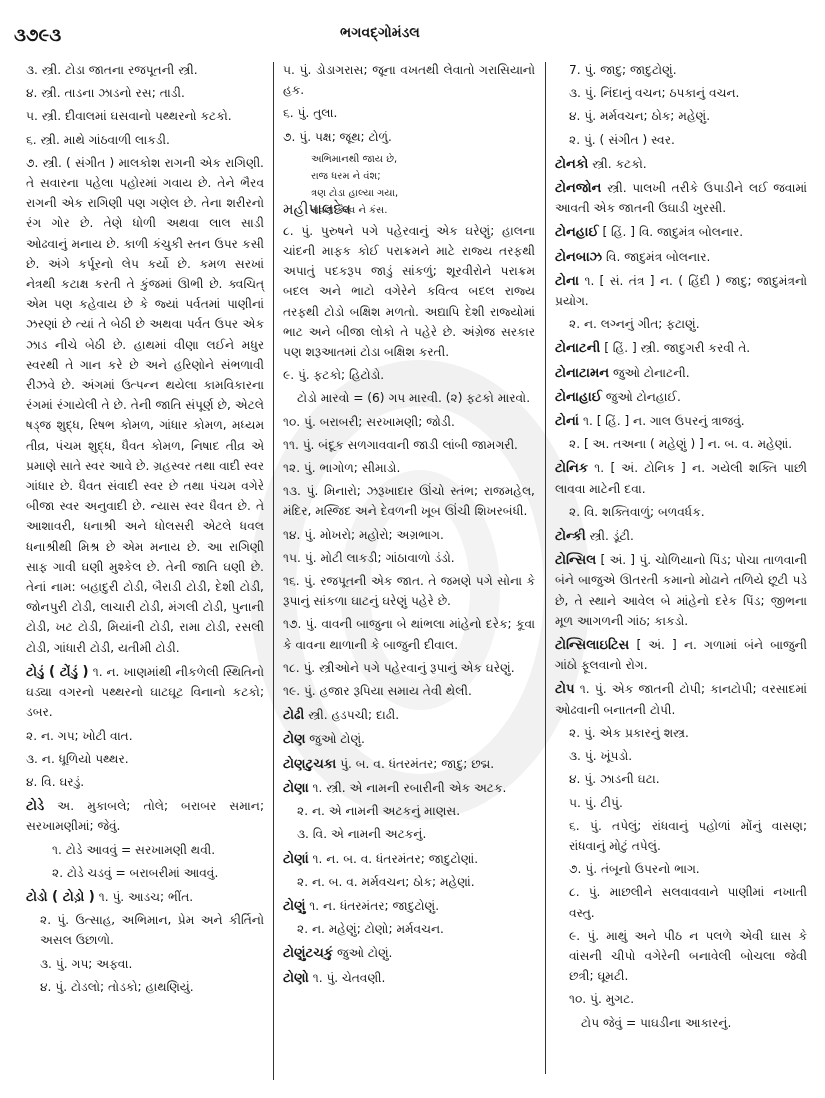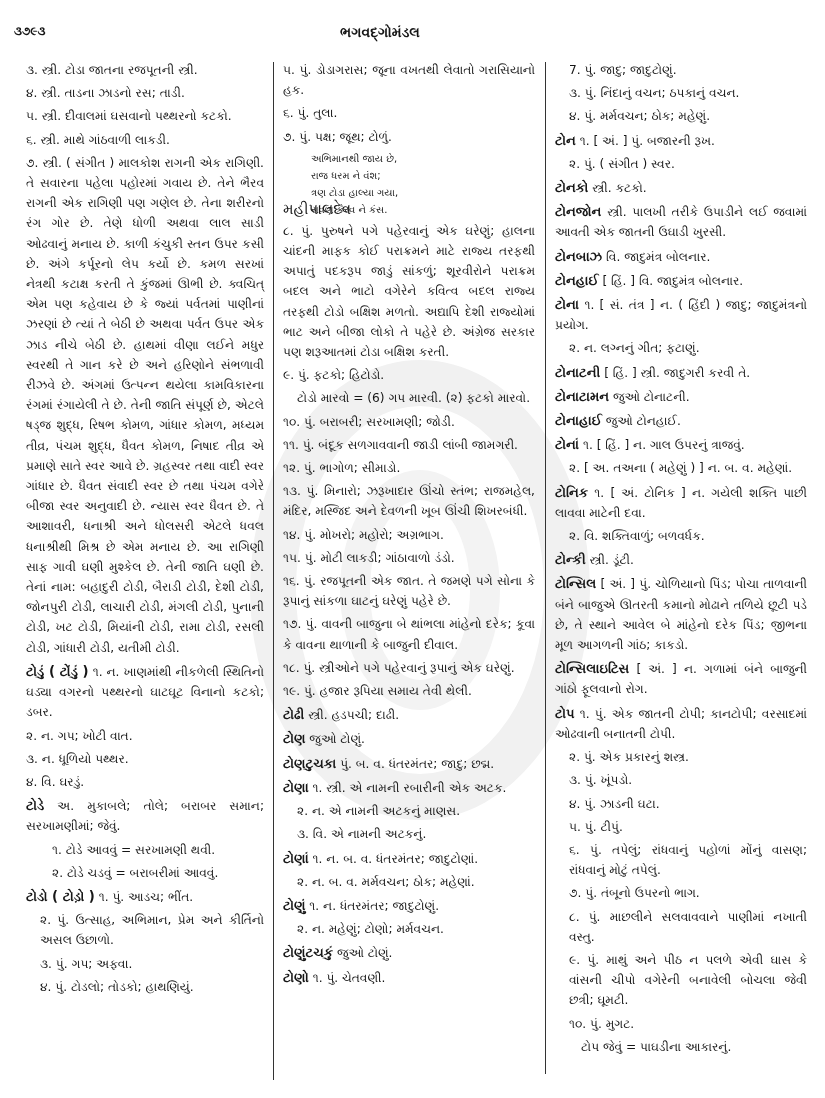--- a/index.html
+++ b/index.html
@@ -10,21 +10,21 @@
       border-radius: 50%; border: 46px solid #f1f1f1; z-index: 0;
     }
     .watermark2 {
       position: absolute; left: 340px; top: 470px; width: 160px; height: 240px;
       border-radius: 50%; border: 30px solid #f3f3f3; z-index: 0;
     }
     .header {
       position: absolute; top: 20px; left: 0; width: 825px; height: 24px; z-index: 1;
     }
     .page-num {
-      position: absolute; left: 14px; top: 4px; font-weight: bold; font-size: 12px;
+      position: absolute; left: 14px; top: 4px; font-weight: bold; font-size: 18px;
     }
     .running-title {
       position: absolute; left: 0; width: 760px; text-align: center; top: 4px;
       font-weight: bold; font-size: 14px;
     }
     .columns { position: absolute; top: 60px; left: 0; width: 750px; height: 1030px; z-index: 1; }
     .col { position: absolute; top: 0; font-size: 12.2px; line-height: 20.2px; }
     .col-1 { left: 26px; width: 238px; }
     .col-2 { left: 283px; width: 252px; }
     .col-3 { left: 555px; width: 252px; }
@@ -108,26 +108,25 @@
       <div class="entry head"><span class="hw">ટોણું</span> <span>૧. ન. ધંતરમંતર; જાદુટોણું.</span></div>
       <div class="entry ind">૨. ન. મહેણું; ટોણો; મર્મવચન.</div>
       <div class="entry head"><span class="hw">ટોણુંટચકું</span> <span>જુઓ ટોણું.</span></div>
       <div class="entry head"><span class="hw">ટોણો</span> <span>૧. પું. ચેતવણી.</span></div>
     </div>
   <div class="rule rule-2"></div>
   <div class="col col-3" id="col-2">
       <div class="entry ind">7. પું. જાદુ; જાદુટોણું.</div>
       <div class="entry ind">૩. પું. નિંદાનું વચન; ઠપકાનું વચન.</div>
       <div class="entry ind">૪. પું. મર્મવચન; ઠોક; મહેણું.</div>
-      <div class="entry head"><span class="hw">ટોન</span> <span>૧. [ અં. ] પું. બજારની રૂખ.</span></div>
       <div class="entry ind">૨. પું. ( સંગીત ) સ્વર.</div>
       <div class="entry head"><span class="hw">ટોનકો</span> <span>સ્ત્રી. કટકો.</span></div>
       <div class="entry head"><span class="hw">ટોનજોન</span> <span>સ્ત્રી. પાલખી તરીકે ઉપાડીને લઈ જવામાં આવતી એક જાતની ઉઘાડી ખુરસી.</span></div>
+      <div class="entry head"><span class="hw">ટોનહાઈ</span> <span>[ હિં. ] વિ. જાદુમંત્ર બોલનાર.</span></div>
       <div class="entry head"><span class="hw">ટોનબાઝ</span> <span>વિ. જાદુમંત્ર બોલનાર.</span></div>
-      <div class="entry head"><span class="hw">ટોનહાઈ</span> <span>[ હિં. ] વિ. જાદુમંત્ર બોલનાર.</span></div>
       <div class="entry head"><span class="hw">ટોના</span> <span>૧. [ સં. તંત્ર ] ન. ( હિંદી ) જાદુ; જાદુમંત્રનો પ્રયોગ.</span></div>
       <div class="entry ind">૨. ન. લગ્નનું ગીત; ફટાણું.</div>
       <div class="entry head"><span class="hw">ટોનાટની</span> <span>[ હિં. ] સ્ત્રી. જાદુગરી કરવી તે.</span></div>
       <div class="entry head"><span class="hw">ટોનાટામન</span> <span>જુઓ ટોનાટની.</span></div>
       <div class="entry head"><span class="hw">ટોનાહાઈ</span> <span>જુઓ ટોનહાઈ.</span></div>
       <div class="entry head"><span class="hw">ટોનાં</span> <span>૧. [ હિં. ] ન. ગાલ ઉપરનું ત્રાજવું.</span></div>
       <div class="entry ind">૨. [ અ. તઅના ( મહેણું ) ] ન. બ. વ. મહેણાં.</div>
       <div class="entry head"><span class="hw">ટોનિક</span> <span>૧. [ અં. ટોનિક ] ન. ગયેલી શક્તિ પાછી લાવવા માટેની દવા.</span></div>
       <div class="entry ind">૨. વિ. શક્તિવાળું; બળવર્ધક.</div>
       <div class="entry head"><span class="hw">ટોન્કી</span> <span>સ્ત્રી. ડૂંટી.</span></div>

